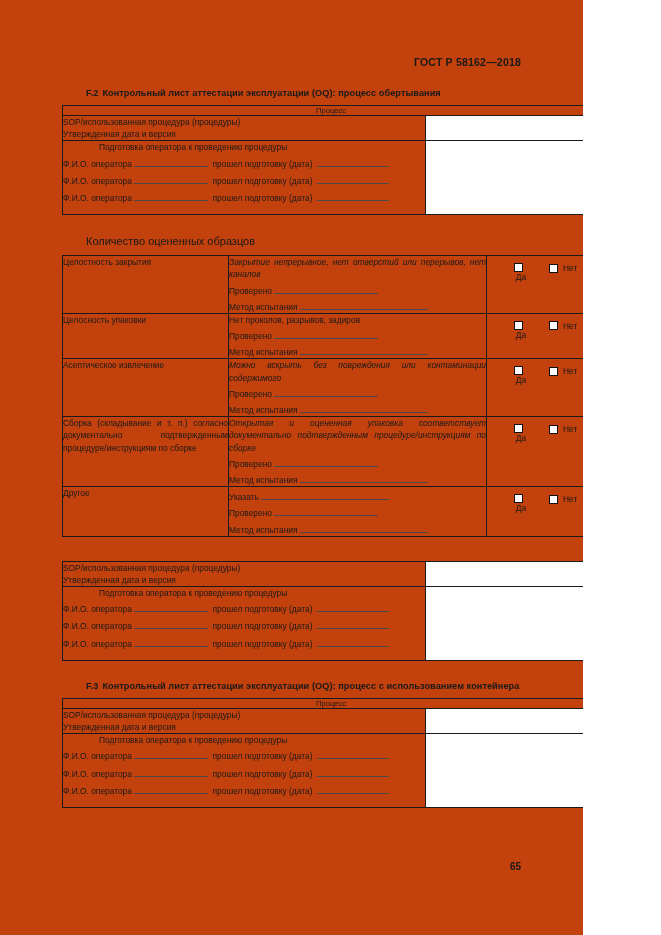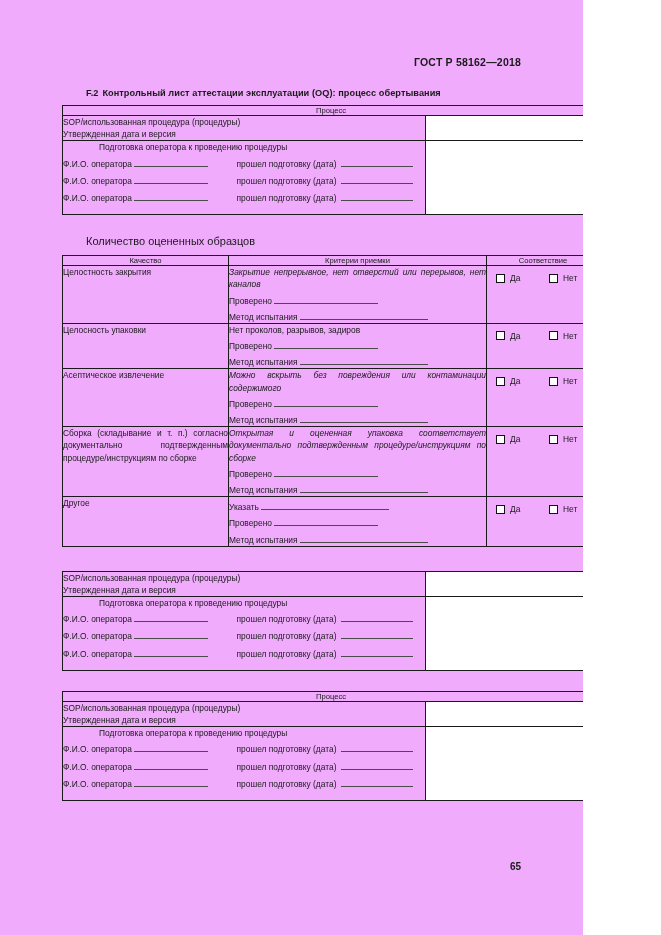--- a/index.html
+++ b/index.html
@@ -4,21 +4,21 @@
 <style>
   html, body {
     margin: 0;
     padding: 0;
     background: #ffffff;
   }
   .page {
     position: relative;
     width: 583px;
     height: 935px;
-    background: #f0abfc;
+    background: #c2410c;
     font-family: "Liberation Sans", sans-serif;
     color: #1a1a1a;
     overflow: hidden;
   }
 
   
   .doc-header {
     position: absolute;
     top: 56px;
     right: 62px;
@@ -94,21 +94,21 @@
   .ul.w-short { width: 74px; }
   .ul.w-date  { width: 72px; }
   .ul.w-med   { width: 104px; }
   .ul.w-long  { width: 128px; }
 
   .line-row { white-space: nowrap; }
   .line-row + .line-row { margin-top: 4px; }
   .lead { margin-bottom: 3px; padding-left: 36px; }
 
   .fio-label { display: inline-block; }
-  .mid-label { display: inline-block; padding: 0 2px; margin-left: 24px; }
+  .mid-label { display: inline-block; padding: 0 2px; }
 
   
   .crit-text { margin: 0 0 3px 0; }
   .crit-text.just { text-align: justify; text-align-last: left; font-style: italic; }
   .crit-line { margin-top: 3px; white-space: nowrap; }
 
   
   .qual-text { text-align: justify; text-align-last: left; }
 
   
@@ -116,21 +116,21 @@
     display: flex;
     align-items: flex-start;
     padding: 7px 0 0 0;
     font-size: 8.4px;
   }
   .compl .opt {
     display: flex;
     align-items: center;
     white-space: nowrap;
   }
-  .compl .opt.yes { width: 50px; padding-left: 9px; }
+  .compl .opt.yes { width: 50px; padding-left: 9px; flex-direction: column; }
   .compl .opt.no  { padding-left: 3px; }
   .box {
     display: inline-block;
     width: 7px;
     height: 7px;
     border: 1.1px solid #111;
     margin-right: 5px;
     background: #fff;
     flex: 0 0 auto;
   }
@@ -206,25 +206,20 @@
 
     <div class="caption-line">Количество оцененных образцов</div>
 
     <table class="grid thick">
       <colgroup>
           <col style="width:166px">
           <col style="width:258px">
           <col style="width:113px">
         </colgroup>
       <tbody>
-        <tr>
-          <td class="th-center">Качество</td>
-          <td class="th-center">Критерии приемки</td>
-          <td class="th-center">Соответствие</td>
-        </tr>
 
         <tr>
           <td class="cell">Целостность закрытия</td>
           <td class="cell">
             <div class="crit-text just">Закрытие непрерывное, нет отверстий или перерывов, нет каналов</div>
             <div class="crit-line">
               <span>Проверено</span>
               <span class="ul w-med"></span>
             </div>
             <div class="crit-line">
@@ -398,20 +393,23 @@
               <span class="ul w-date"></span>
             </div>
           </td>
           <td class="blank-cell"></td>
         </tr>
       </tbody>
     </table>
 
     <div class="gap-md"></div>
 
+    <div class="section-title">
+      <span class="num">F.3</span><span>Контрольный лист аттестации эксплуатации (OQ): процесс с использованием контейнера</span>
+    </div>
 
     <table class="grid thick">
       <colgroup>
           <col style="width:363px">
           <col style="width:174px">
         </colgroup>
       <tbody>
         <tr>
           <td class="th-center" colspan="2">Процесс</td>
         </tr>

